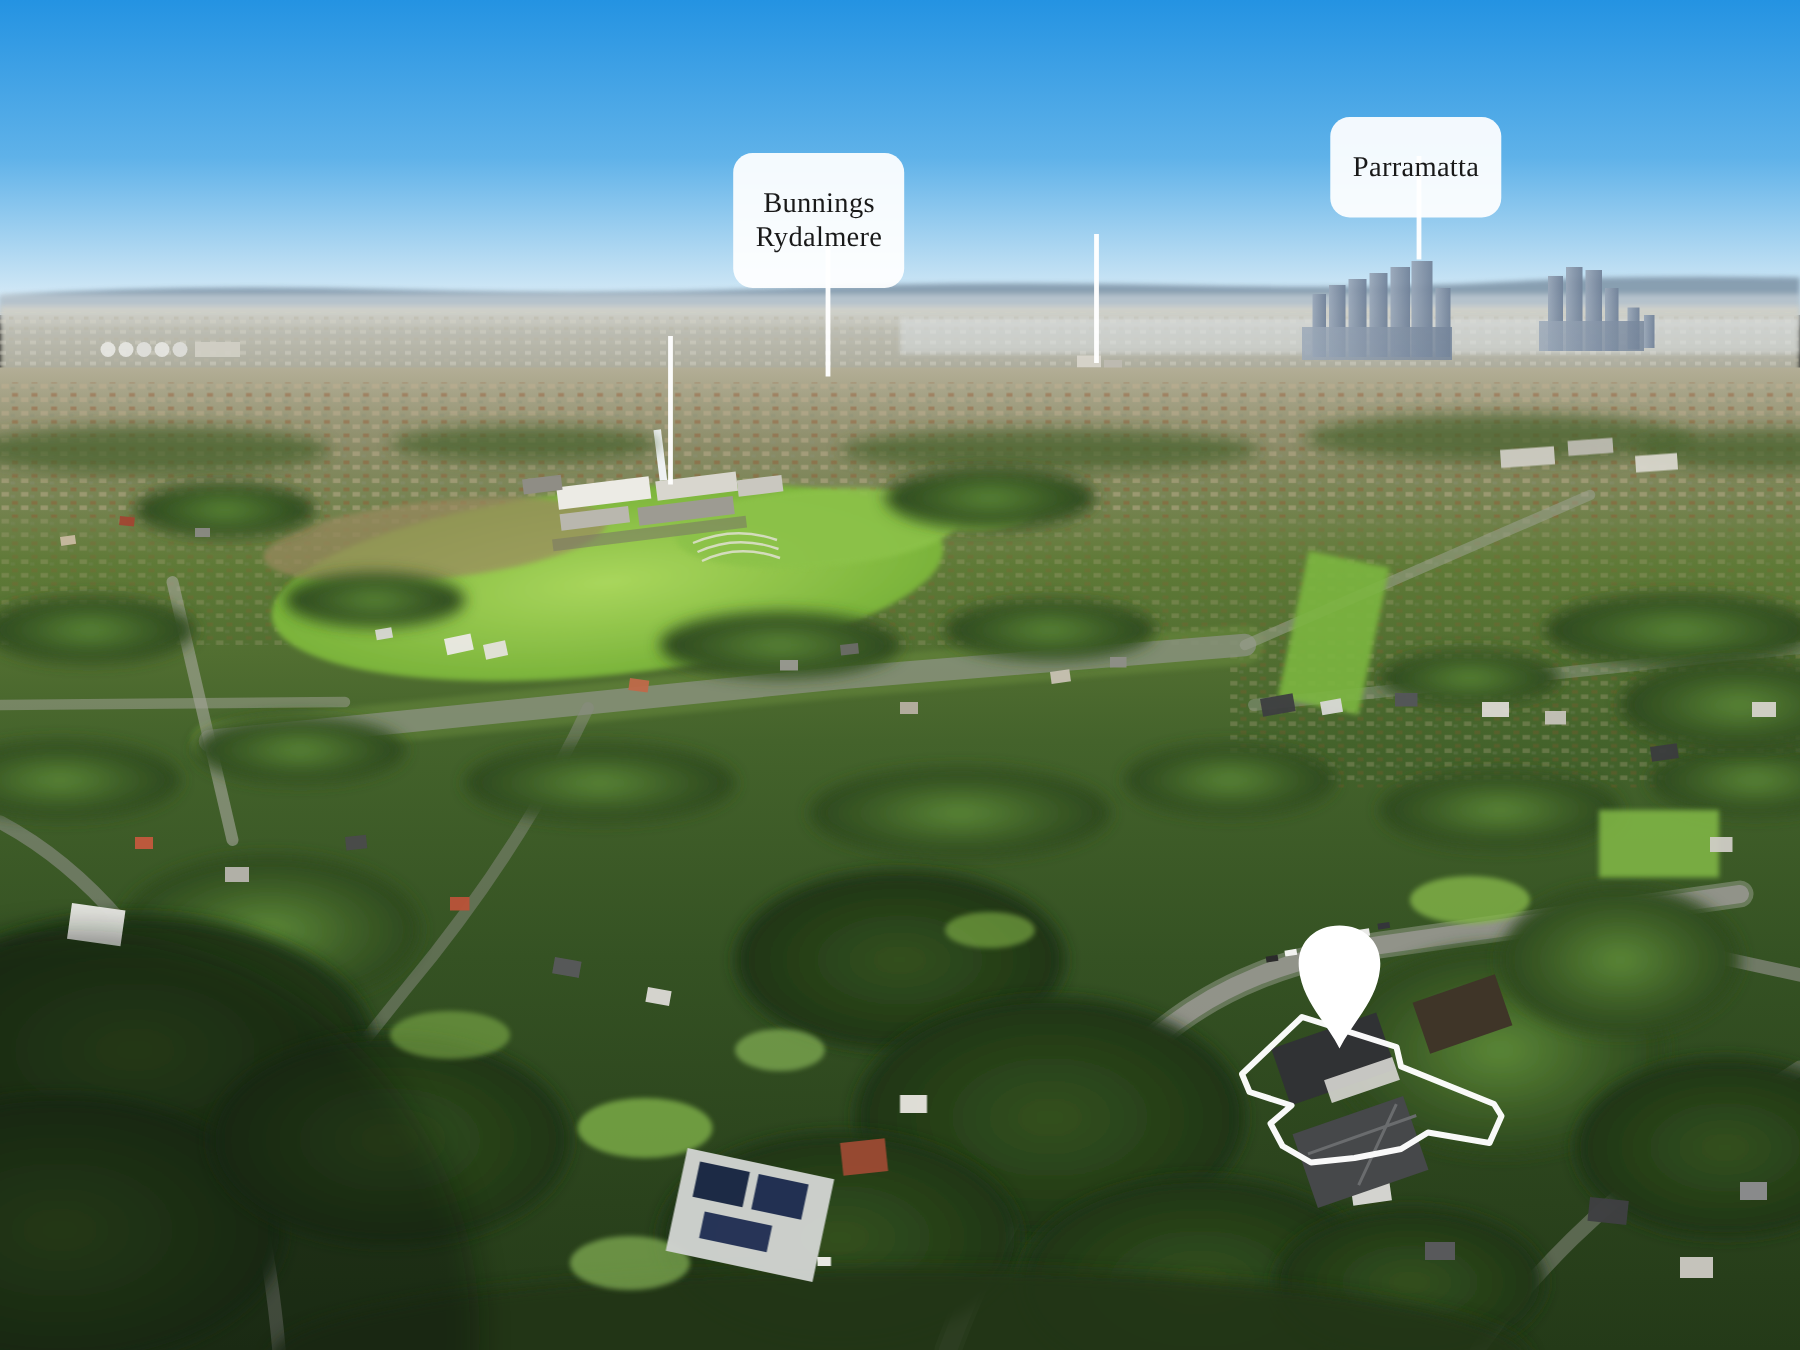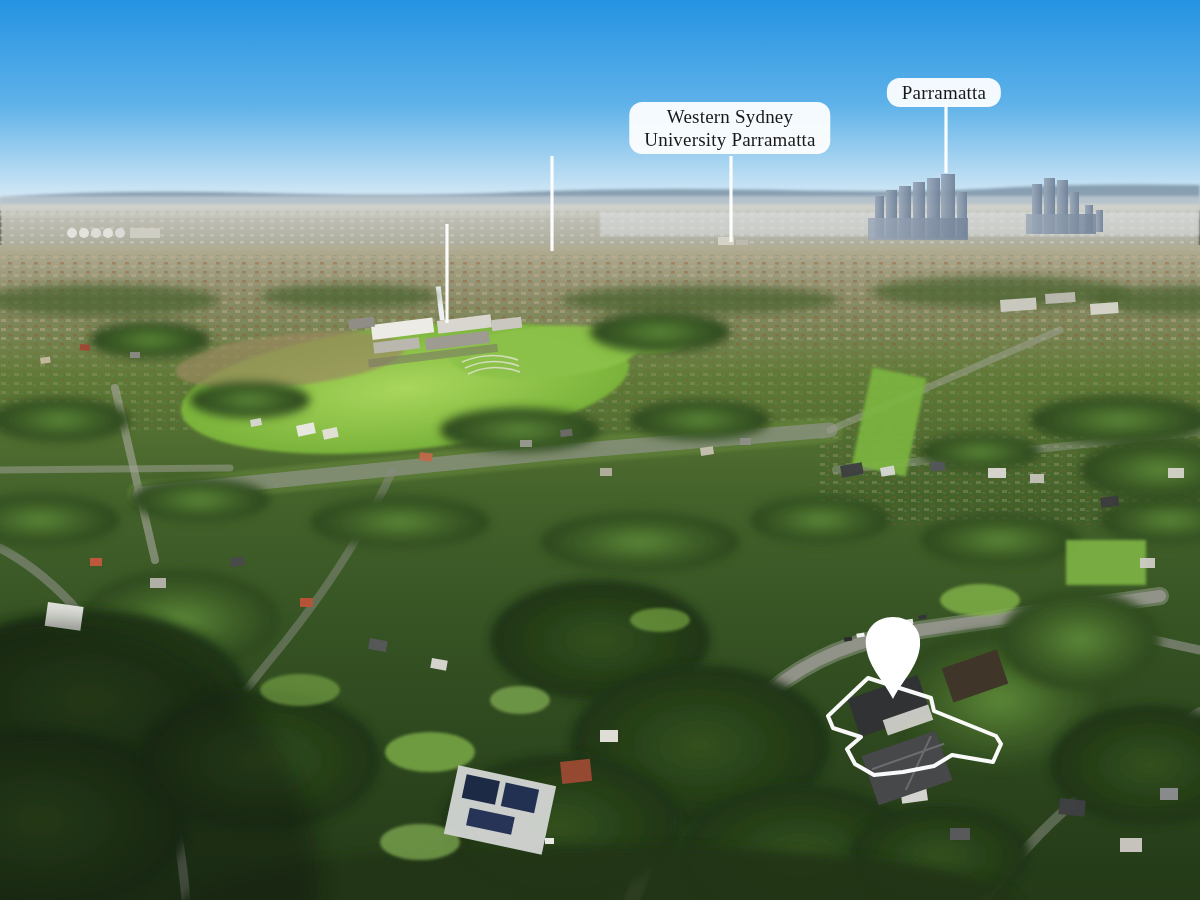--- a/index.html
+++ b/index.html
@@ -3,21 +3,21 @@
 <meta charset="utf-8">
 <style>
   html,body{margin:0;padding:0;background:#000;}
   .scene{position:relative;width:1200px;height:900px;overflow:hidden;font-family:"Liberation Serif",serif;}
   .scene svg{position:absolute;left:0;top:0;display:block;}
   .map-label{
     position:absolute;
     transform:translateX(-50%);
     background:rgba(255,255,255,0.93);
     border-radius:13px;
-    padding:3px 15px;
+    padding:22px 15px;
     font-family:"Liberation Serif",serif;
     font-size:19px;
     line-height:1.22;
     color:#191919;
     text-align:center;
     white-space:nowrap;
     letter-spacing:.2px;
   }
 </style>
 </head>
@@ -305,23 +305,23 @@
       <line x1="731" y1="156" x2="731" y2="242"></line>
       <line x1="946" y1="104" x2="946" y2="173"></line>
     </g>
 
     <path d="M828,716 L868,678 L931,698 L934,711 L996,736 L1001,744 L993,762 L952,755 L934,766 L903,772 L874,775 L855,764 L847,749 L861,737 L833,728 Z" fill="none" stroke="#ffffff" stroke-width="4" stroke-linejoin="round" opacity="0.97"></path>
 
     <path d="M893,699 C884,681 868,667 866,646 C864,629 876,617 893,617 C910,617 922,629 920,646 C918,667 902,681 893,699 Z" fill="#ffffff"></path>
   </svg>
 
 
-
-  <div class="map-label" style="left:730px;top:102px">
-    <div>Western Sydney</div>
-    <div>University Parramatta</div>
+  <div class="map-label" style="left:546px;top:102px">
+    <div>Bunnings</div>
+    <div>Rydalmere</div>
   </div>
+
 
   <div class="map-label" style="left:944px;top:78px">
     <div>Parramatta</div>
   </div>
 
 </div>
 
 </body></html>

